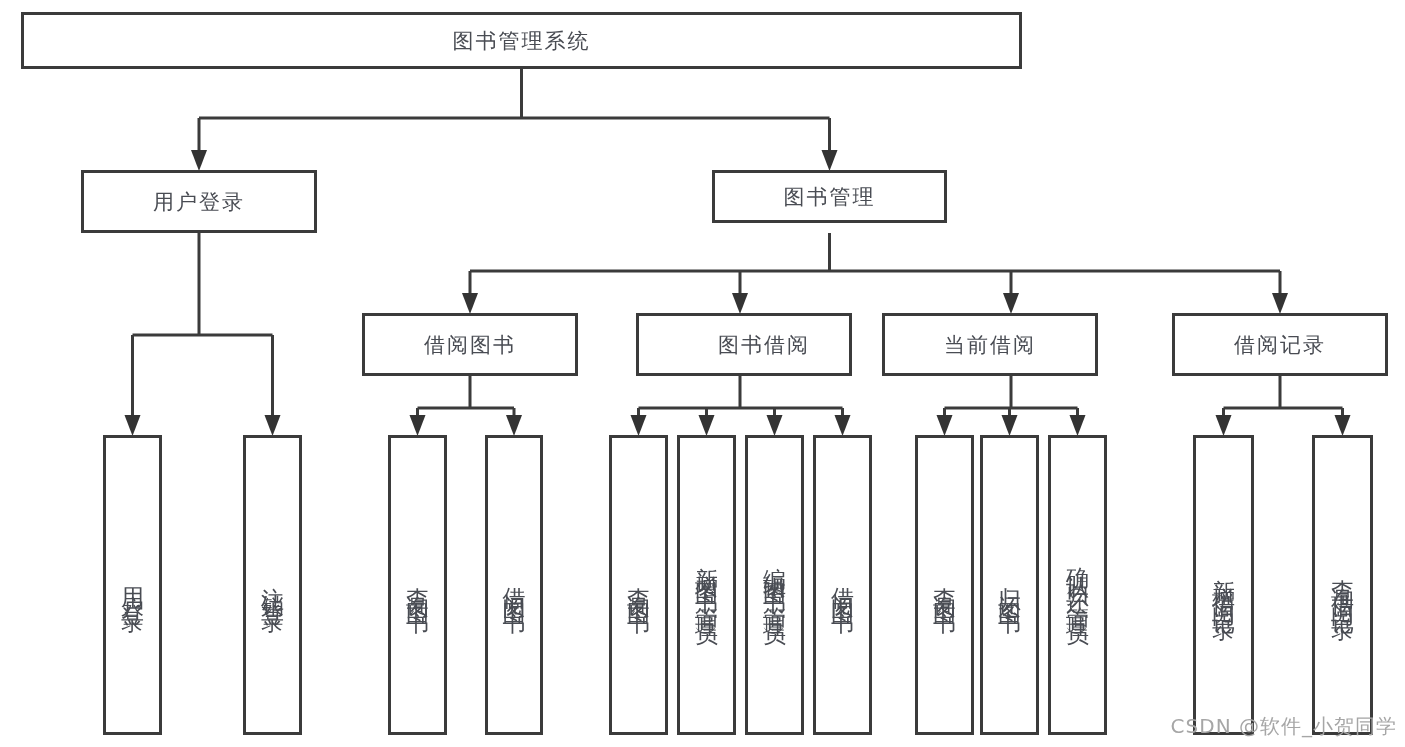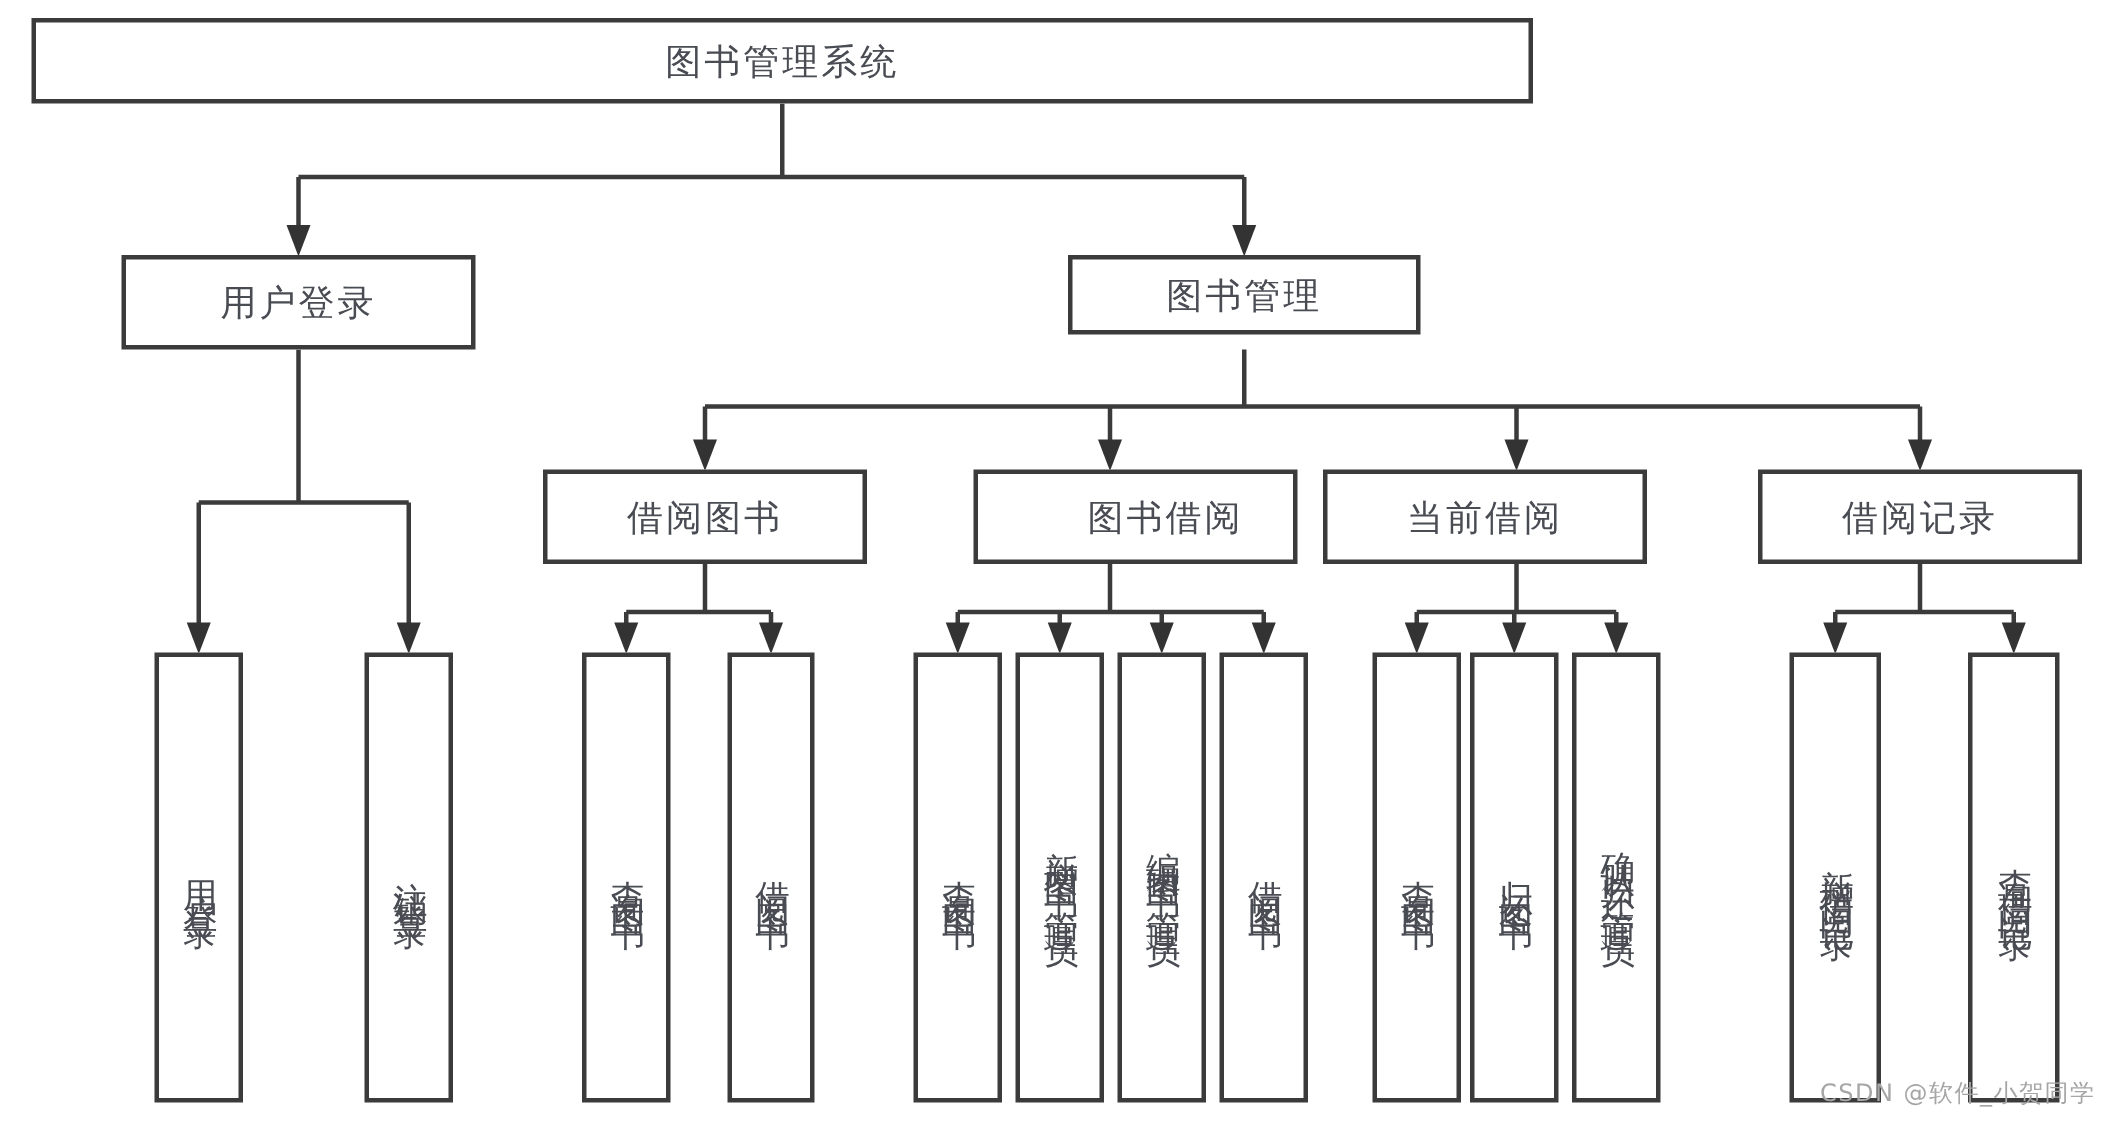--- a/index.html
+++ b/index.html
@@ -22,37 +22,37 @@
     box-sizing: border-box;
     background: #ffffff;
     border: 3px solid var(--line, #3b3b3b);
     display: flex;
     align-items: center;
     justify-content: center;
     z-index: 2;
     color: var(--text, #494c53);
   }
   .node .label {
-    font-size: 24px;
+    font-size: 21px;
     letter-spacing: 2px;
     white-space: nowrap;
   }
   .node.vertical .label {
     writing-mode: vertical-rl;
     text-orientation: mixed;
     font-size: 23px;
     letter-spacing: 8px;
     line-height: 1;
     white-space: normal;
   }
   .watermark {
     position: absolute;
     right: 8px;
     bottom: 7px;
-    font-size: 16px;
+    font-size: 20px;
     letter-spacing: 1px;
     color: var(--watermark, #a6a6a6);
     z-index: 3;
     pointer-events: none;
   }
 </style>
 </head>
 <body>
 
 <div class="canvas">
@@ -90,21 +90,21 @@
       </div>
       <div class="node" style="left: 81px; top: 170px; width: 236px; height: 63px;">
         <span class="label">用户登录</span>
       </div>
       <div class="node" style="left: 712px; top: 170px; width: 235px; height: 53px;">
         <span class="label">图书管理</span>
       </div>
       <div class="node" style="left: 362px; top: 313px; width: 216px; height: 63px;">
         <span class="label">借阅图书</span>
       </div>
-      <div class="node" style="left: 649px; top: 313px; width: 216px; height: 63px; padding-left: 40px;">
+      <div class="node" style="left: 636px; top: 313px; width: 216px; height: 63px; padding-left: 40px;">
         <span class="label">图书借阅</span>
       </div>
       <div class="node" style="left: 882px; top: 313px; width: 216px; height: 63px;">
         <span class="label">当前借阅</span>
       </div>
       <div class="node" style="left: 1172px; top: 313px; width: 216px; height: 63px;">
         <span class="label">借阅记录</span>
       </div>
       <div class="node vertical" style="left: 103px; top: 435px; width: 59px; height: 300px;">
         <span class="label">用户登录</span>

